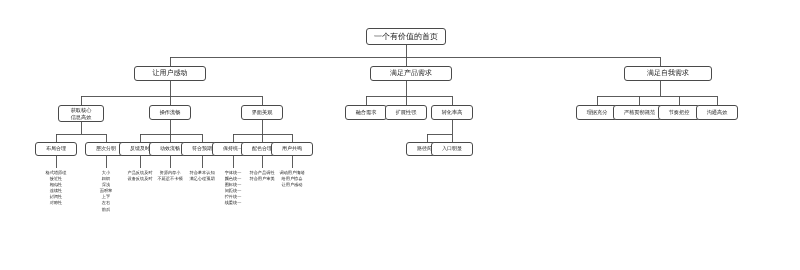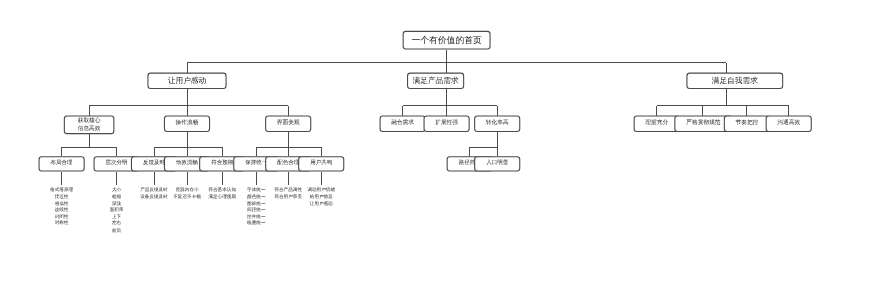--- a/index.html
+++ b/index.html
@@ -108,21 +108,21 @@
       <path d="M597,96 L597,105"></path>
       <path d="M639,96 L639,105"></path>
       <path d="M679,96 L679,105"></path>
       <path d="M717,96 L717,105"></path>
     </g>
   </svg>
 
   <div class="node n-root" style="left:366px;top:28px;width:80px;height:17px;">一个有价值的首页</div>
 
   <div class="node n-l2" style="left:134px;top:66px;width:72px;height:15px;">让用户感动</div>
-  <div class="node n-l2" style="left:370px;top:66px;width:52px;height:15px;">满足产品需求</div>
+  <div class="node n-l2" style="left:370px;top:66px;width:82px;height:15px;">满足产品需求</div>
   <div class="node n-l2" style="left:624px;top:66px;width:88px;height:15px;">满足自我需求</div>
 
   <div class="node n-l3 n-two" style="left:58px;top:105px;width:46px;height:17px;">
     <span>获取核心</span>
     <span>信息高效</span>
   </div>
   <div class="node n-l3" style="left:149px;top:105px;width:42px;height:15px;">操作流畅</div>
   <div class="node n-l3" style="left:241px;top:105px;width:42px;height:15px;">界面美观</div>
 
   <div class="node n-l3" style="left:345px;top:105px;width:42px;height:15px;">融合需求</div>

